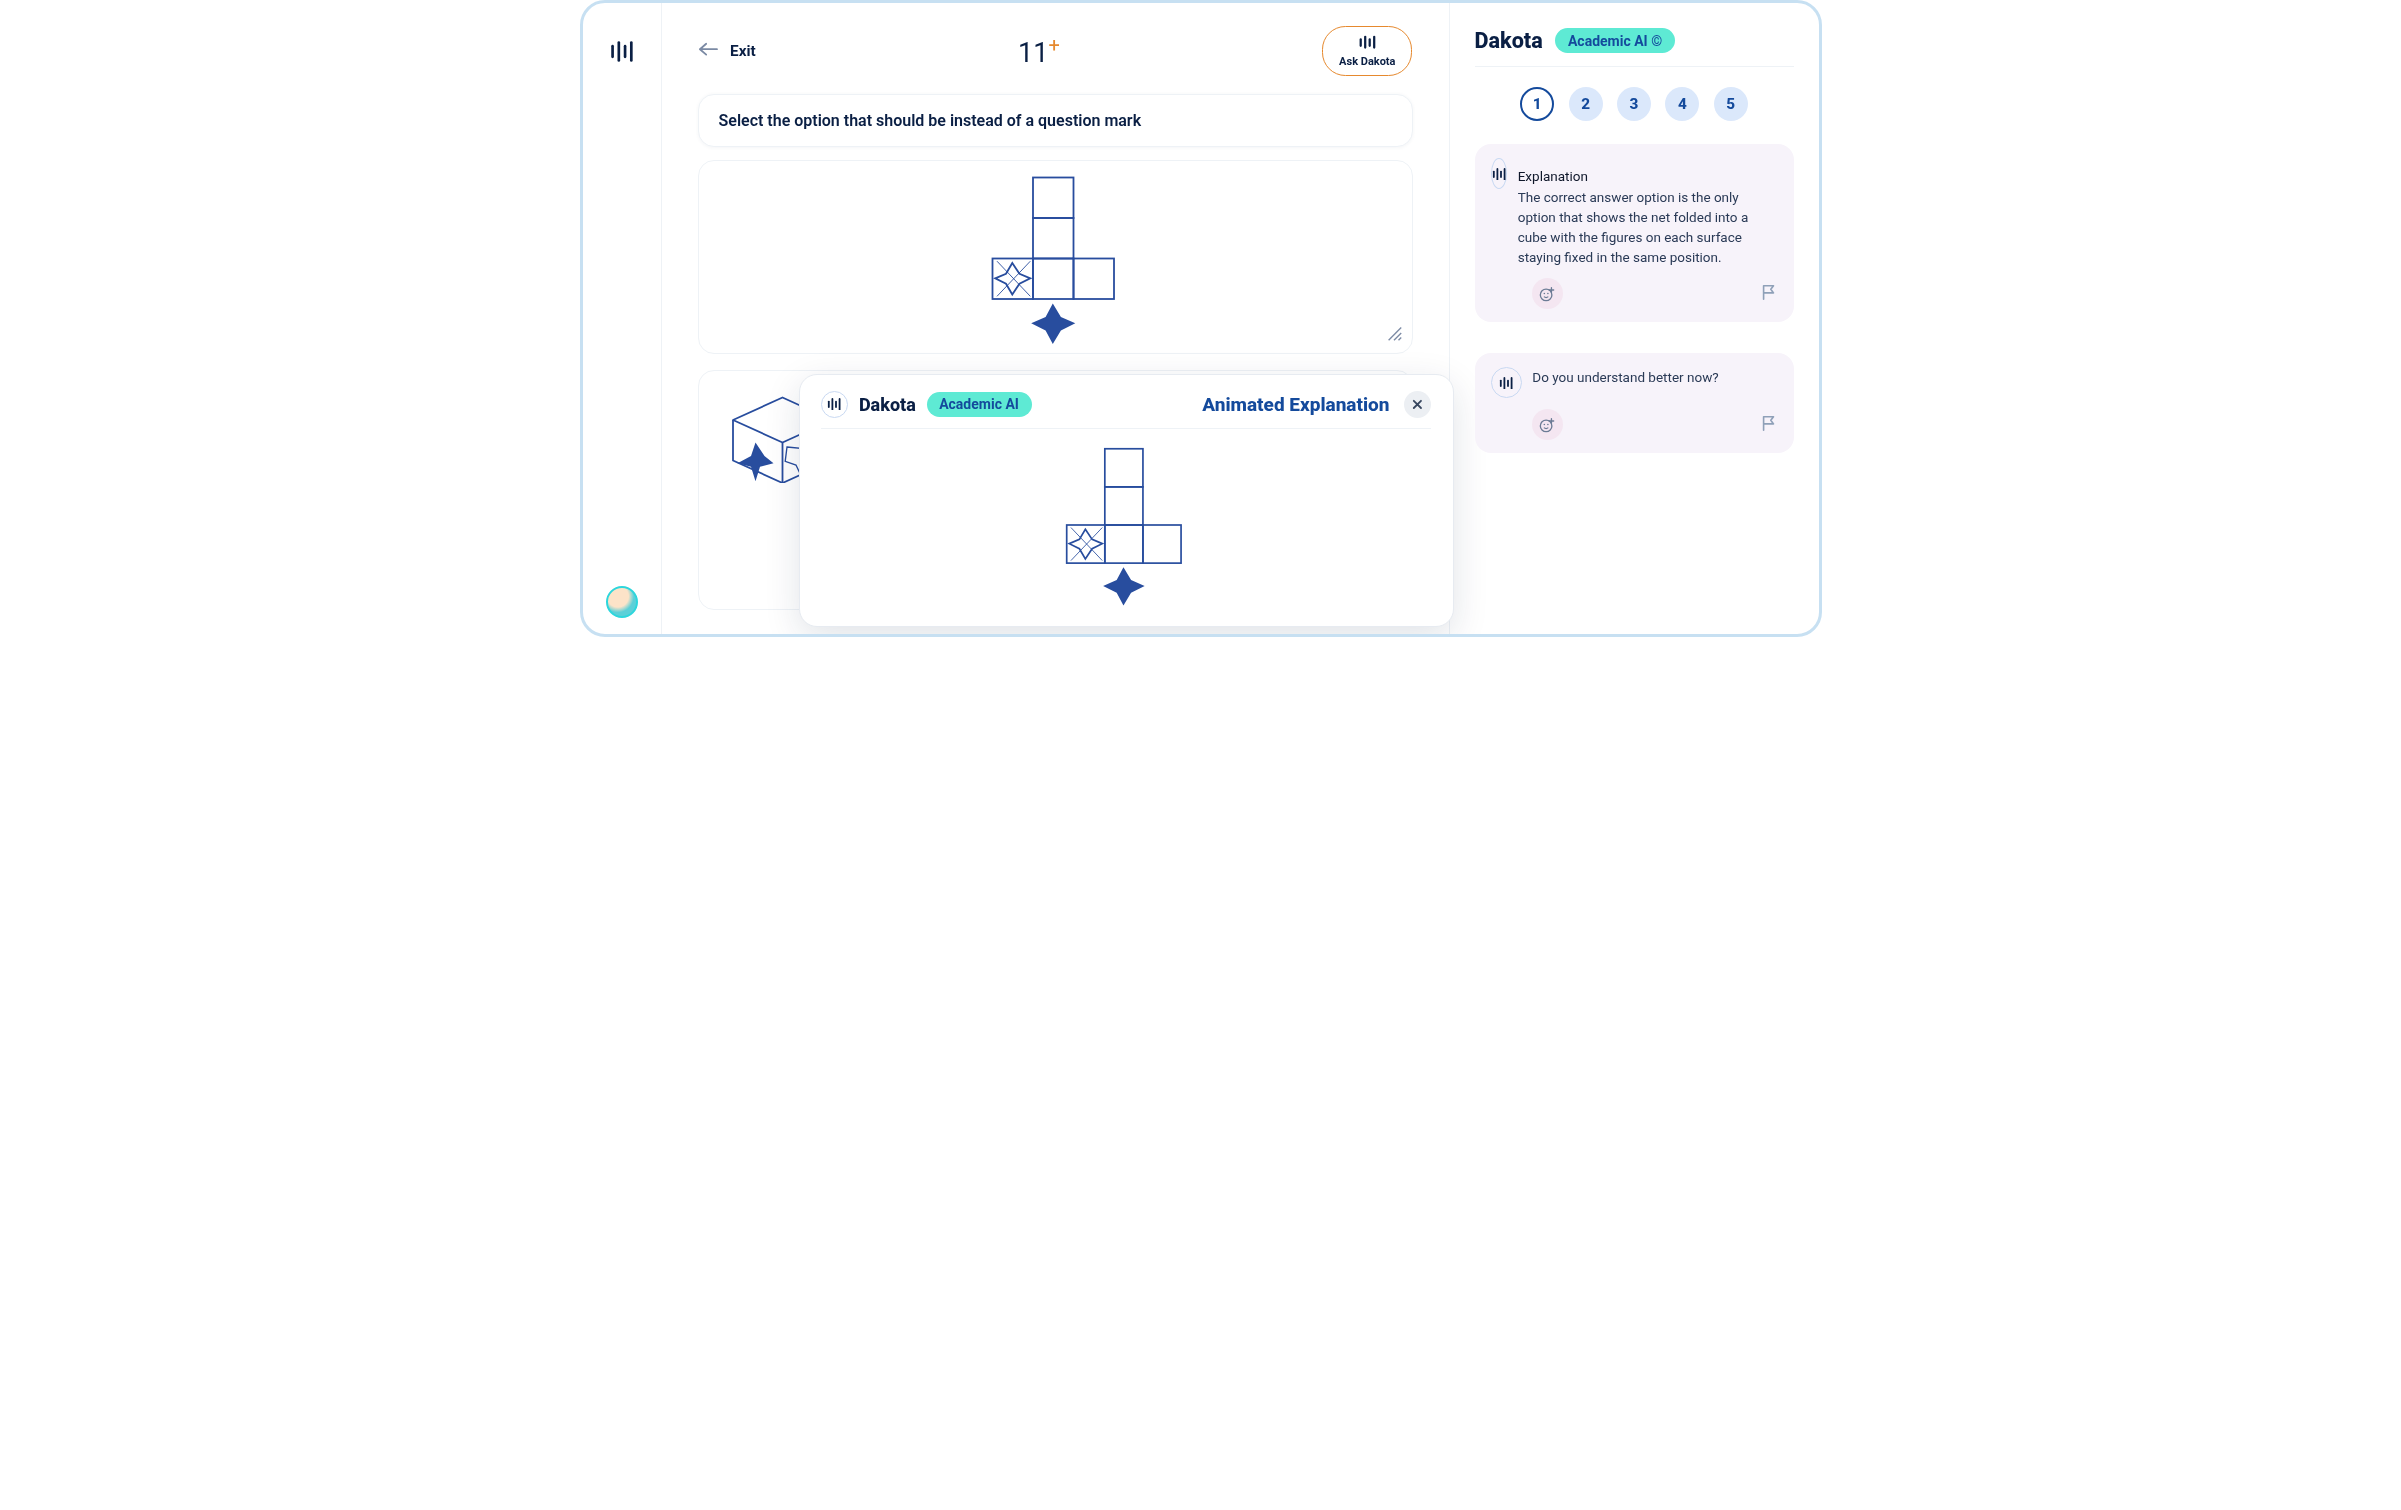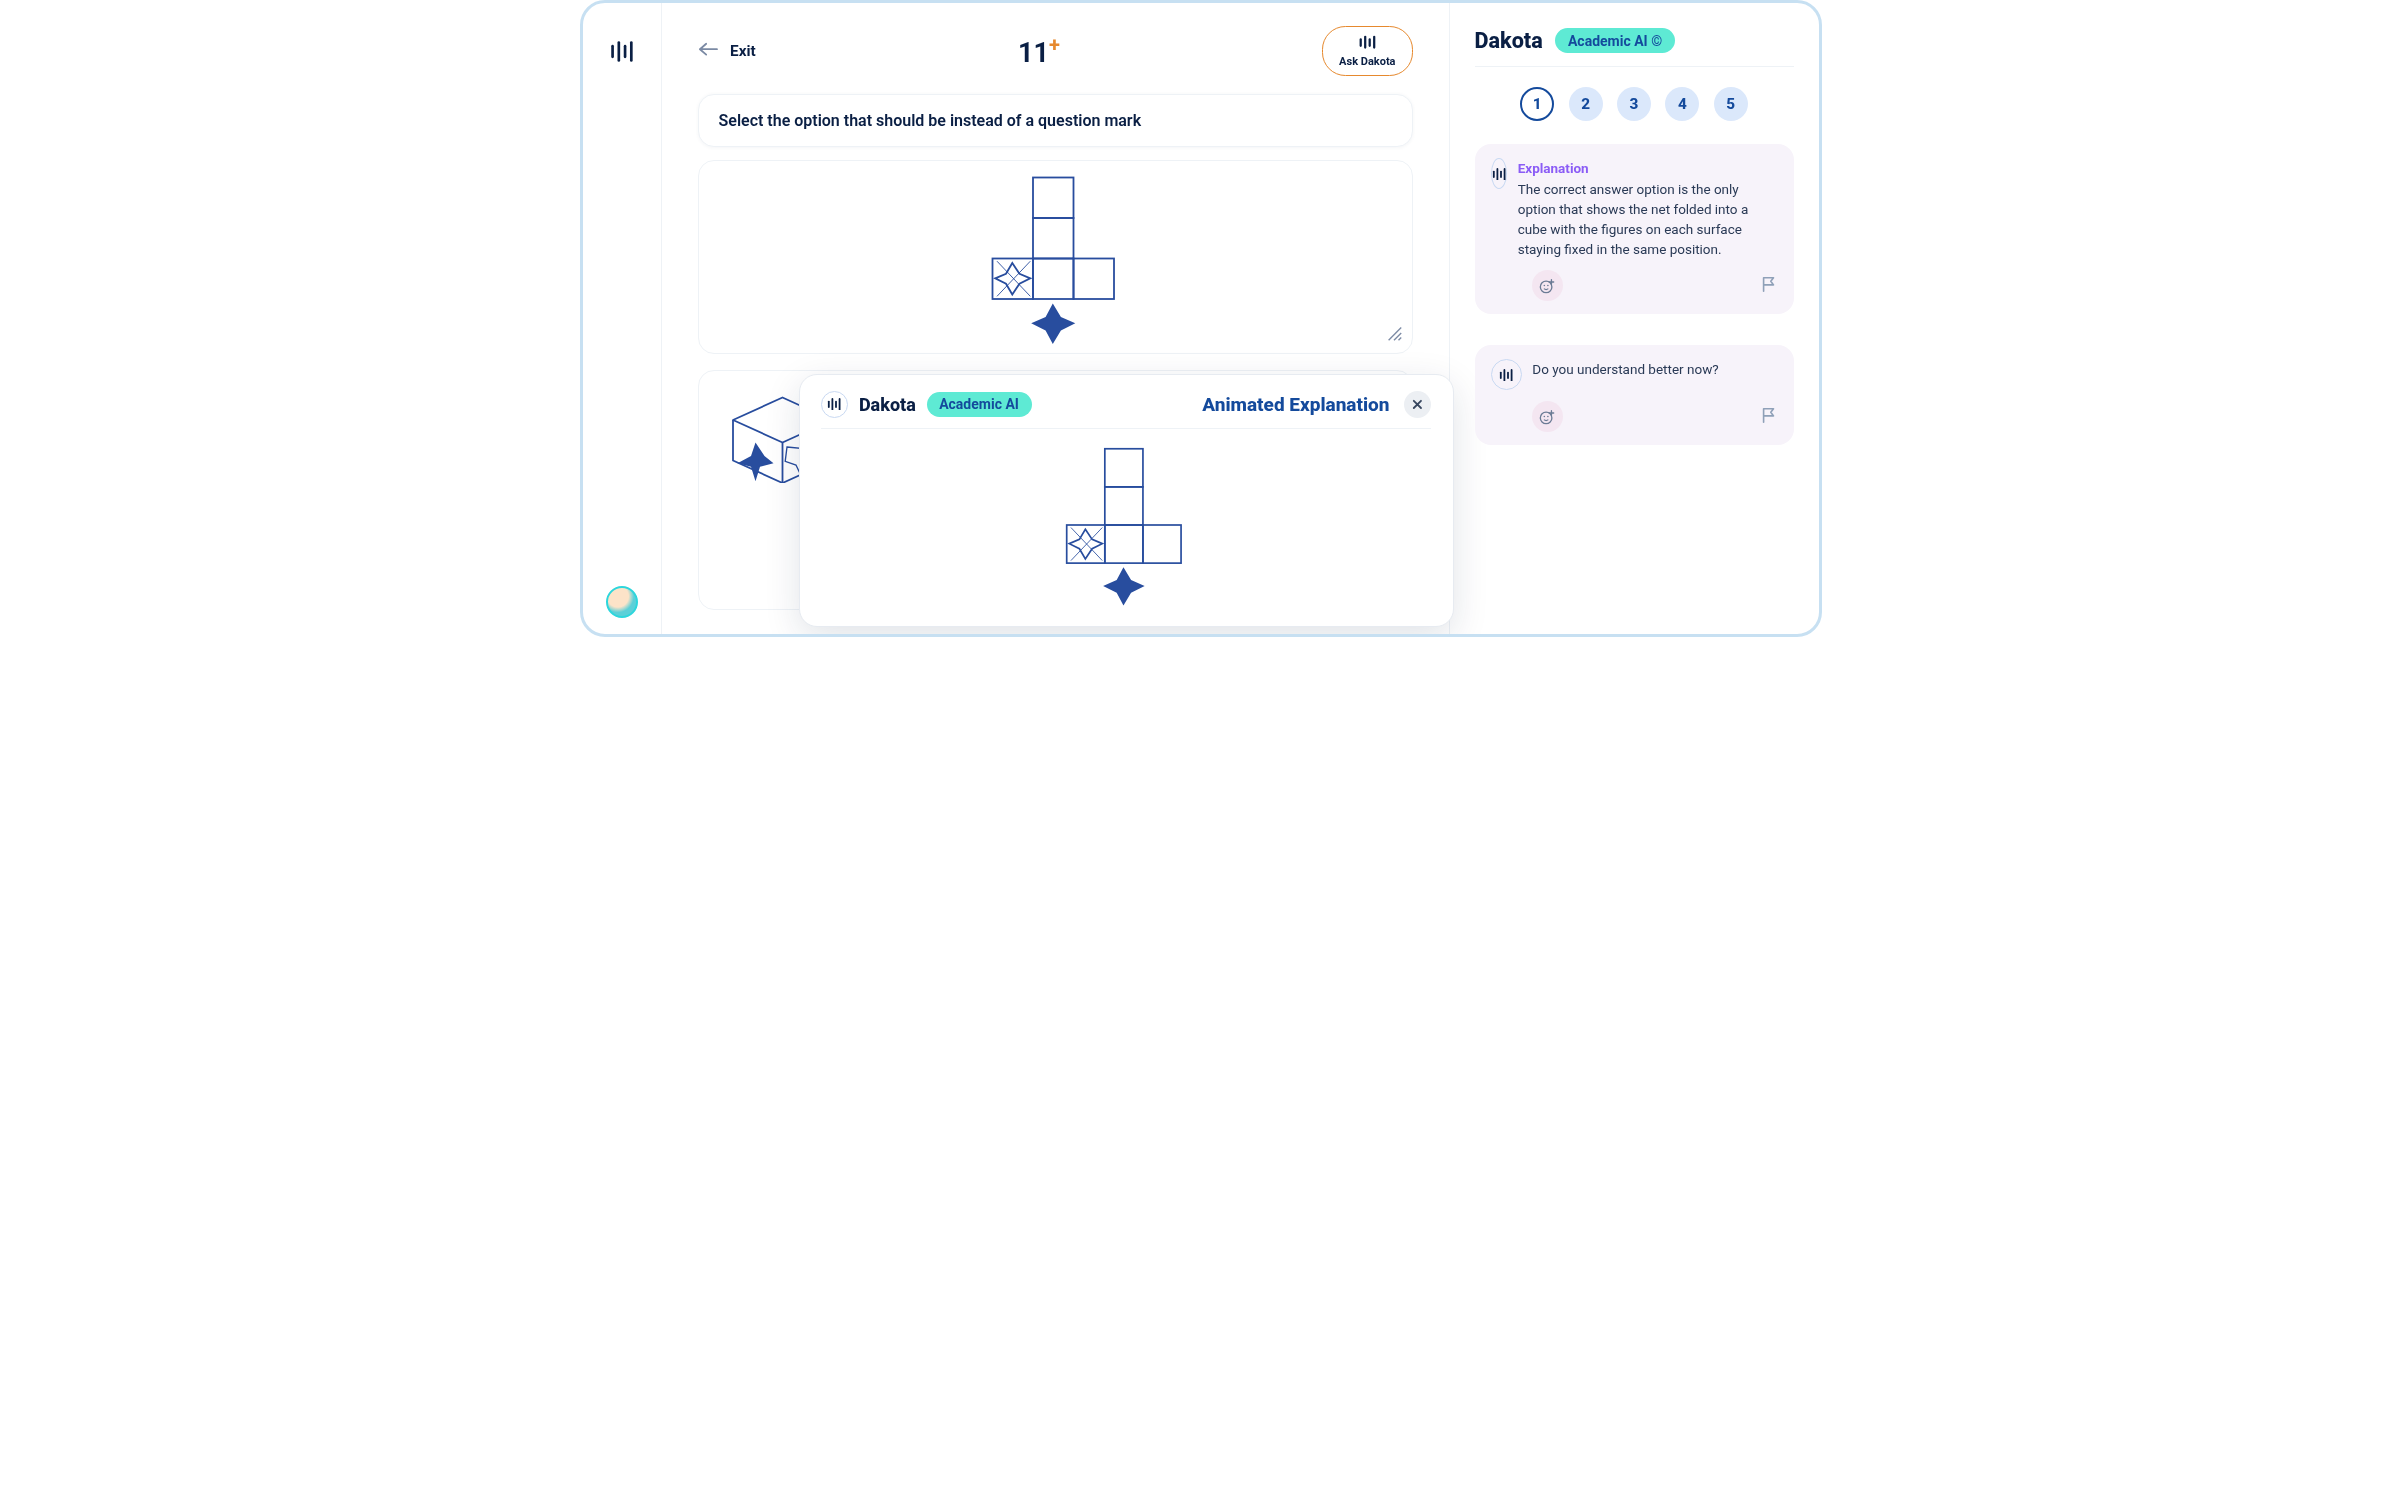--- a/index.html
+++ b/index.html
@@ -47,21 +47,21 @@
   }
   .topbar {
     display: flex;
     align-items: center;
     justify-content: space-between;
     padding-bottom: 18px;
   }
   .exitwrap { display: flex; align-items: center; gap: 12.6px; cursor: pointer; }
   .exitwrap .arrow { color: #7b8aa4; }
   .exitwrap .lbl { font-weight: 700; font-size: 15.3px; color: #0a1f44; }
-  .logo11 { font-size: 27px; font-weight: 700; color: #0a1f44; letter-spacing: 0; }
+  .logo11 { font-size: 27px; font-weight: 400; color: #0a1f44; letter-spacing: 0; }
   .logo11 .plus { color: #e6892e; font-size: 20px; vertical-align: super; }
   .ask-btn {
     border: 1.8px solid #e6892e;
     border-radius: 23.4px;
     padding: 7.2px 16px 7.2px 16px;
     display: flex; flex-direction: column; align-items: center;
     cursor: pointer;
     min-width: 72px;
   }
   .ask-btn .ico { color: #0a1f44; }
@@ -172,21 +172,21 @@
   }
   .msg-card {
     background: #f7f3fa;
     border-radius: 16px;
     padding: 14.4px 16px 12.6px;
     margin-bottom: 31px;
     position: relative;
   }
   .msg-top { display: flex; gap: 10.8px; }
   .msg-text { font-size: 13.5px; color: #2a3a56; line-height: 1.5; }
-  .msg-text .bold { font-weight: 700; color: #8b5cf6; }
+  .msg-text .bold { font-weight: 400; color: #0f172a; margin-top: 8px; }
   .msg-foot { display: flex; align-items: center; justify-content: space-between; padding-top: 10.8px; padding-left: 41px; }
   .react-btn {
     width: 31px; height: 31px; border-radius: 50%;
     background: #f4e6f1;
     display: flex; align-items: center; justify-content: center;
     cursor: pointer; color: #6b7b95;
   }
   .flag-btn { color: #8fa0b8; cursor: pointer; }
 </style>
 </head>

